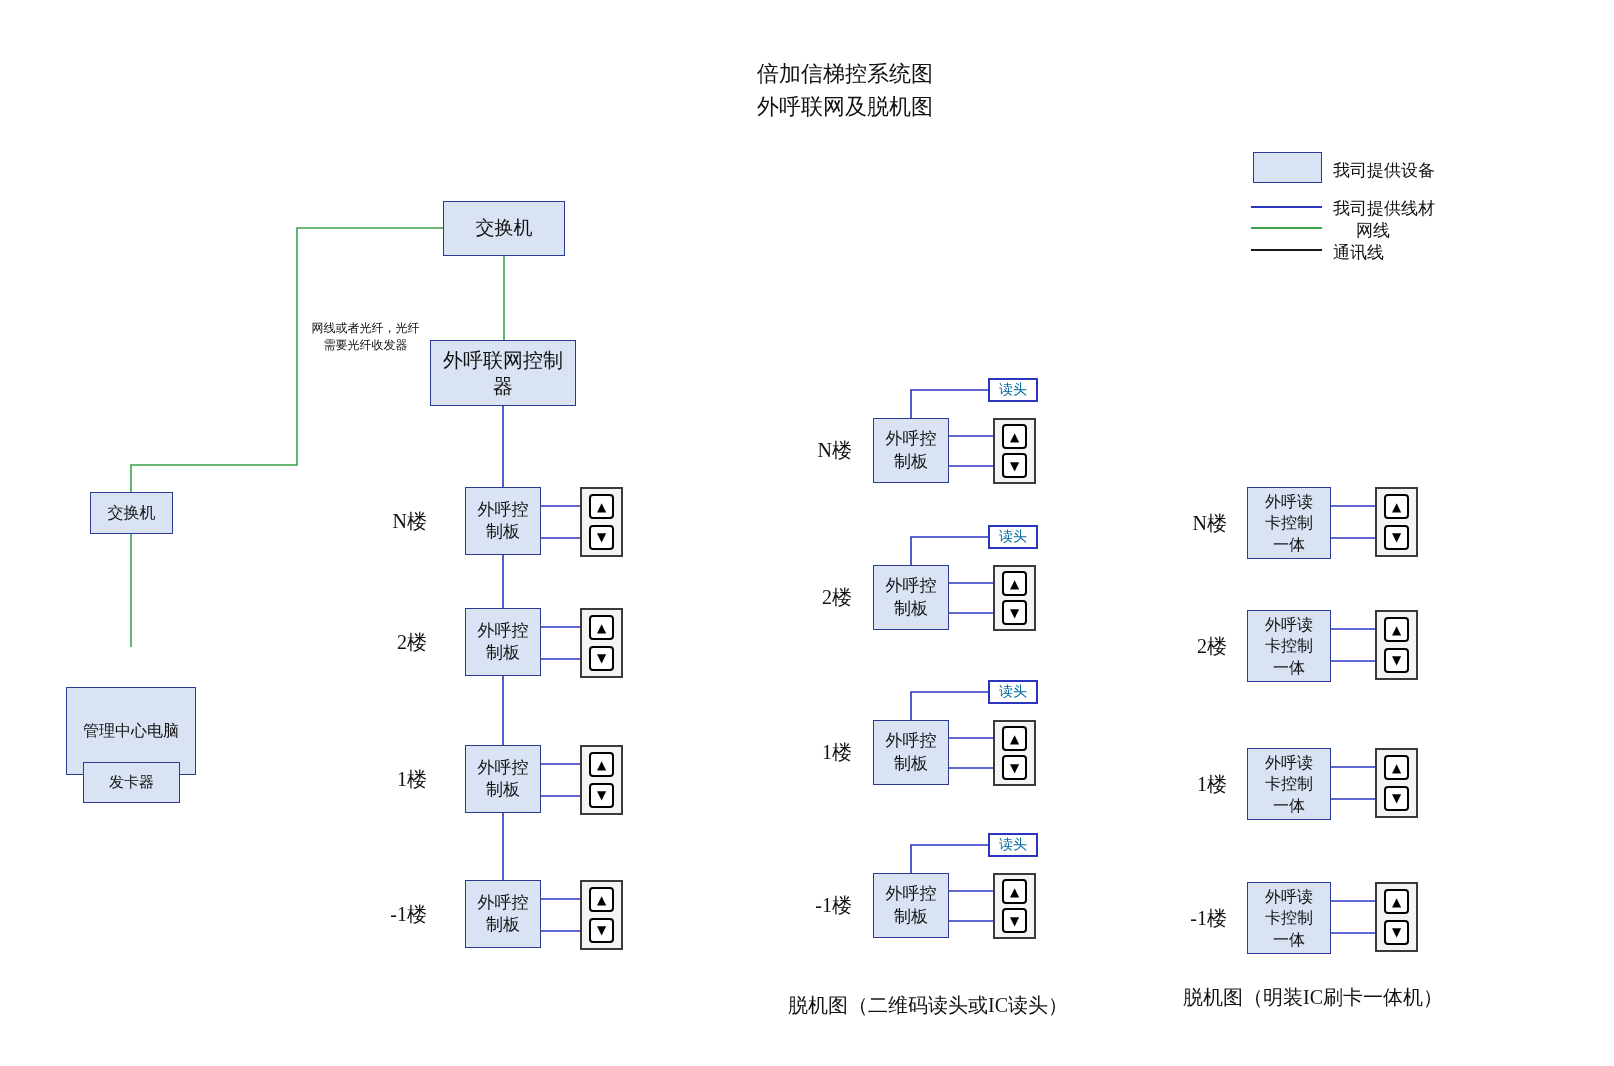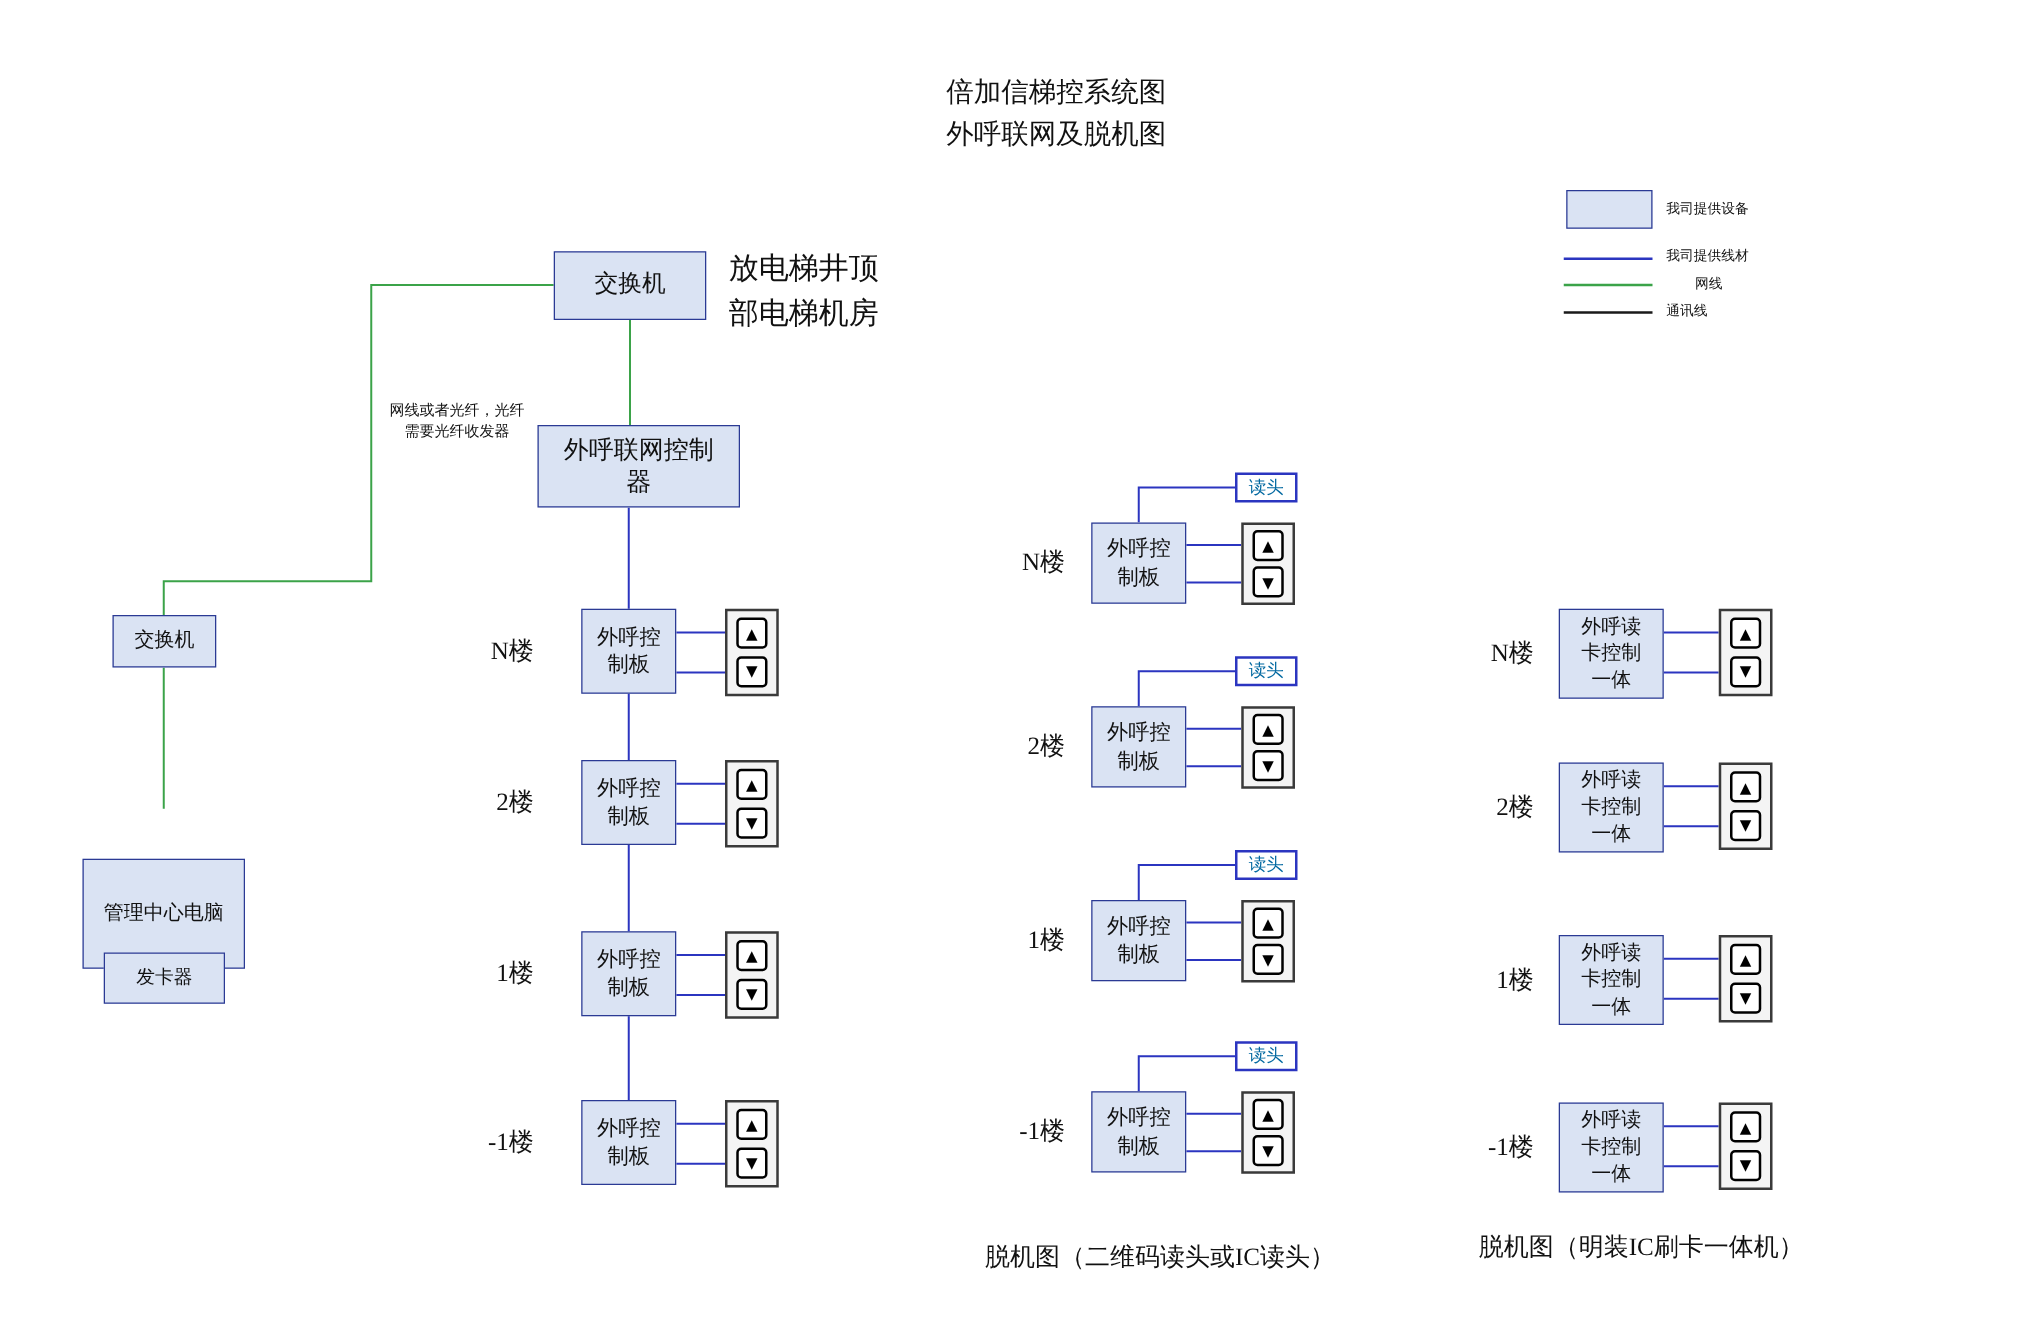--- a/index.html
+++ b/index.html
@@ -11,21 +11,21 @@
        justify-content:center;text-align:center;white-space:pre-line;line-height:1.3;}
   .panel{background:#f4f4f4;border:2px solid #3a3a3a;display:flex;flex-direction:column;
          align-items:center;justify-content:space-evenly;}
   .btn{width:25px;height:25px;background:#fff;border:2.5px solid #000;border-radius:4px;
        display:flex;align-items:center;justify-content:center;font-size:12px;line-height:1;
        box-sizing:border-box;font-family:"DejaVu Sans",sans-serif;color:#000;}
   .reader{background:#fff;border:2px solid #2b35c0;display:flex;align-items:center;
           justify-content:center;font-size:14px;color:#0369a1;}
   .floor{font-size:20px;text-align:right;line-height:28px;height:28px;}
   .caption{font-size:21px;white-space:nowrap;}
-  .legend-label{font-size:11px;white-space:nowrap;}
+  .legend-label{font-size:17px;white-space:nowrap;}
   .pre{white-space:pre-line;text-align:center;}
   .linesample{height:2px;}
 </style>
 </head>
 <body>
 
 <div class="canvas">
 
   <svg class="wires" width="1614" height="1066" viewBox="0 0 1614 1066">
 
@@ -75,25 +75,23 @@
   <div class="abs box" style="left:1253px;top:152px;width:69px;height:31px;"></div>
   <div class="abs legend-label" style="left:1333px;top:159px;">我司提供设备</div>
   <div class="abs linesample" style="left:1251px;top:206px;width:71px;background:#2b35c0;"></div>
   <div class="abs legend-label" style="left:1333px;top:197px;">我司提供线材</div>
   <div class="abs linesample" style="left:1251px;top:227px;width:71px;background:#3ba349;"></div>
   <div class="abs legend-label" style="left:1333px;top:219px;margin-left:23px;">网线</div>
   <div class="abs linesample" style="left:1251px;top:249px;width:71px;background:#1a1a1a;"></div>
   <div class="abs legend-label" style="left:1333px;top:241px;">通讯线</div>
 
   <div class="abs box" style="left:443px;top:201px;width:122px;height:55px;font-size:19px;">交换机</div>
-  <div class="abs pre" style="left:583px;top:197px;width:140px;font-size:24px;line-height:1.5;text-align:left;">放电梯井顶
-部电梯机房</div>
   <div class="abs pre" style="left:303px;top:320px;width:125px;font-size:12px;line-height:1.45;">网线或者光纤，光纤
 需要光纤收发器</div>
-  <div class="abs box" style="left:430px;top:340px;width:162px;height:66px;font-size:20px;">外呼联网控制
+  <div class="abs box" style="left:430px;top:340px;width:146px;height:66px;font-size:20px;">外呼联网控制
 器</div>
 
   <div class="abs box" style="left:90px;top:492px;width:83px;height:42px;font-size:16px;">交换机</div>
   <div class="abs box" style="left:66px;top:647px;width:130px;height:88px;font-size:16px;margin-top:40px;">管理中心电脑</div>
   <div class="abs box" style="left:83px;top:762px;width:97px;height:41px;font-size:15px;">发卡器</div>
 
   <div class="abs floor" style="left:345px;top:507px;width:82px;">N楼</div>
   <div class="abs floor" style="left:345px;top:628px;width:82px;">2楼</div>
   <div class="abs floor" style="left:345px;top:765px;width:82px;">1楼</div>
   <div class="abs floor" style="left:345px;top:900px;width:82px;">-1楼</div>

